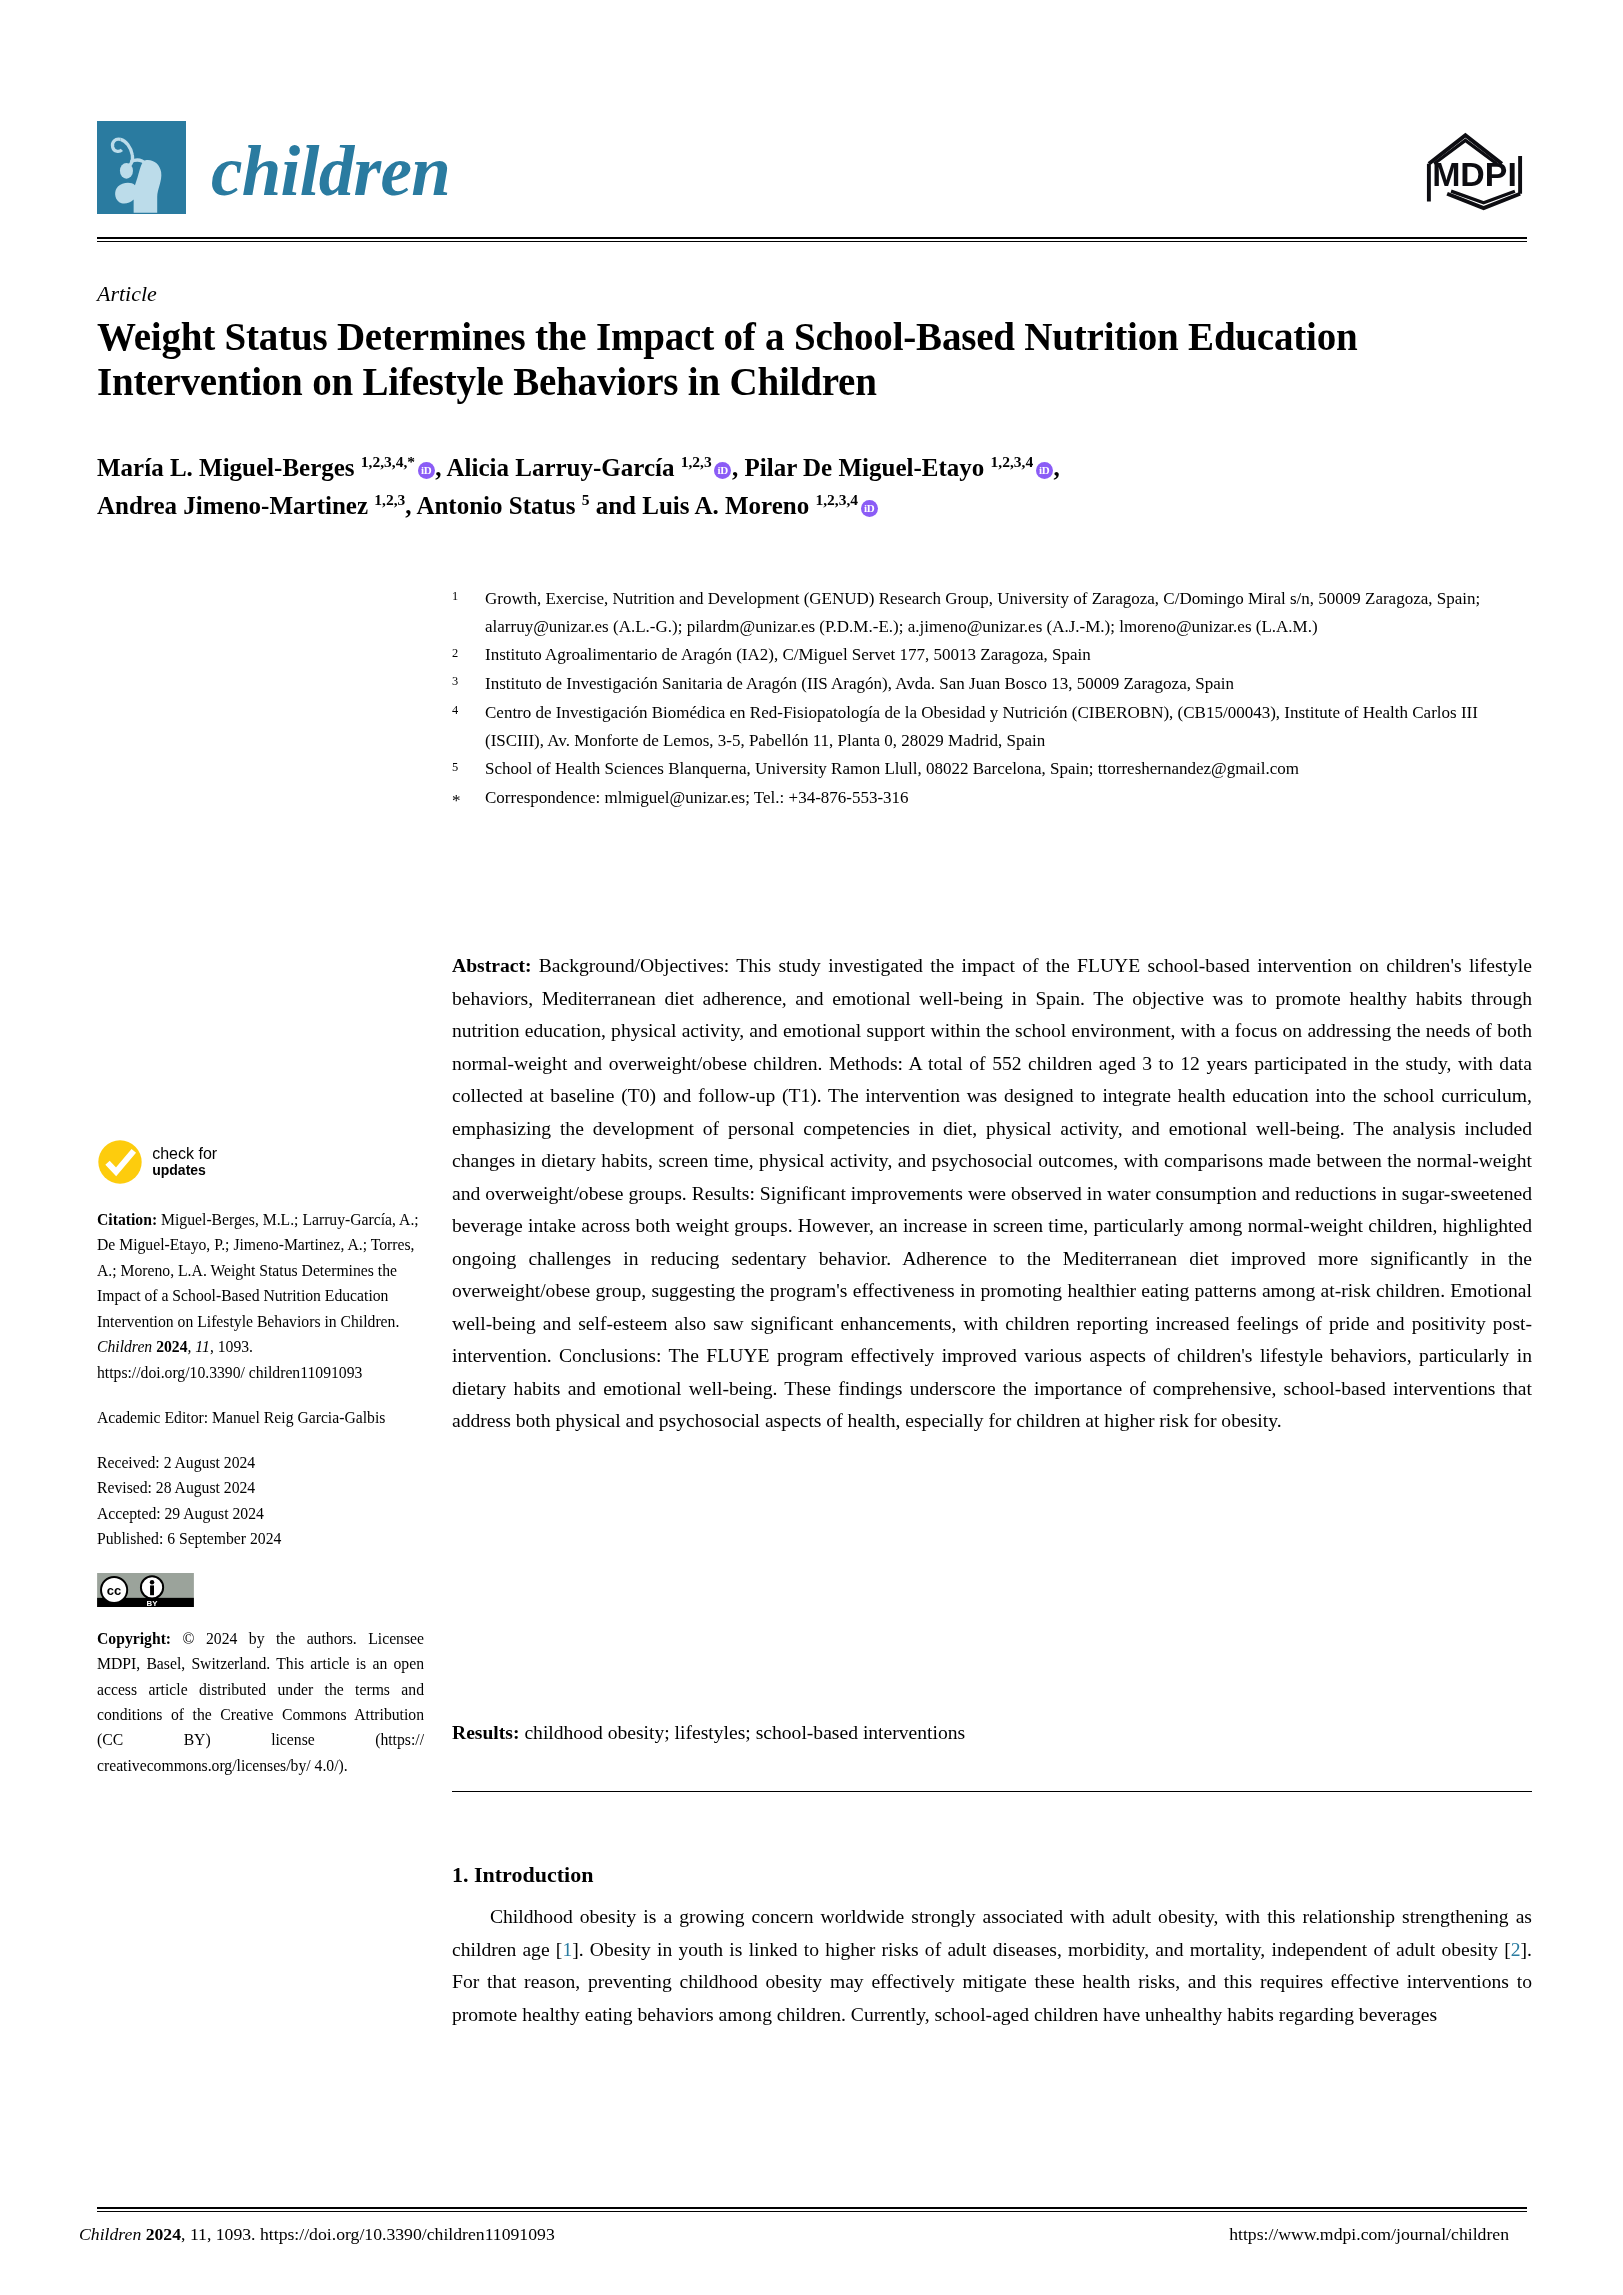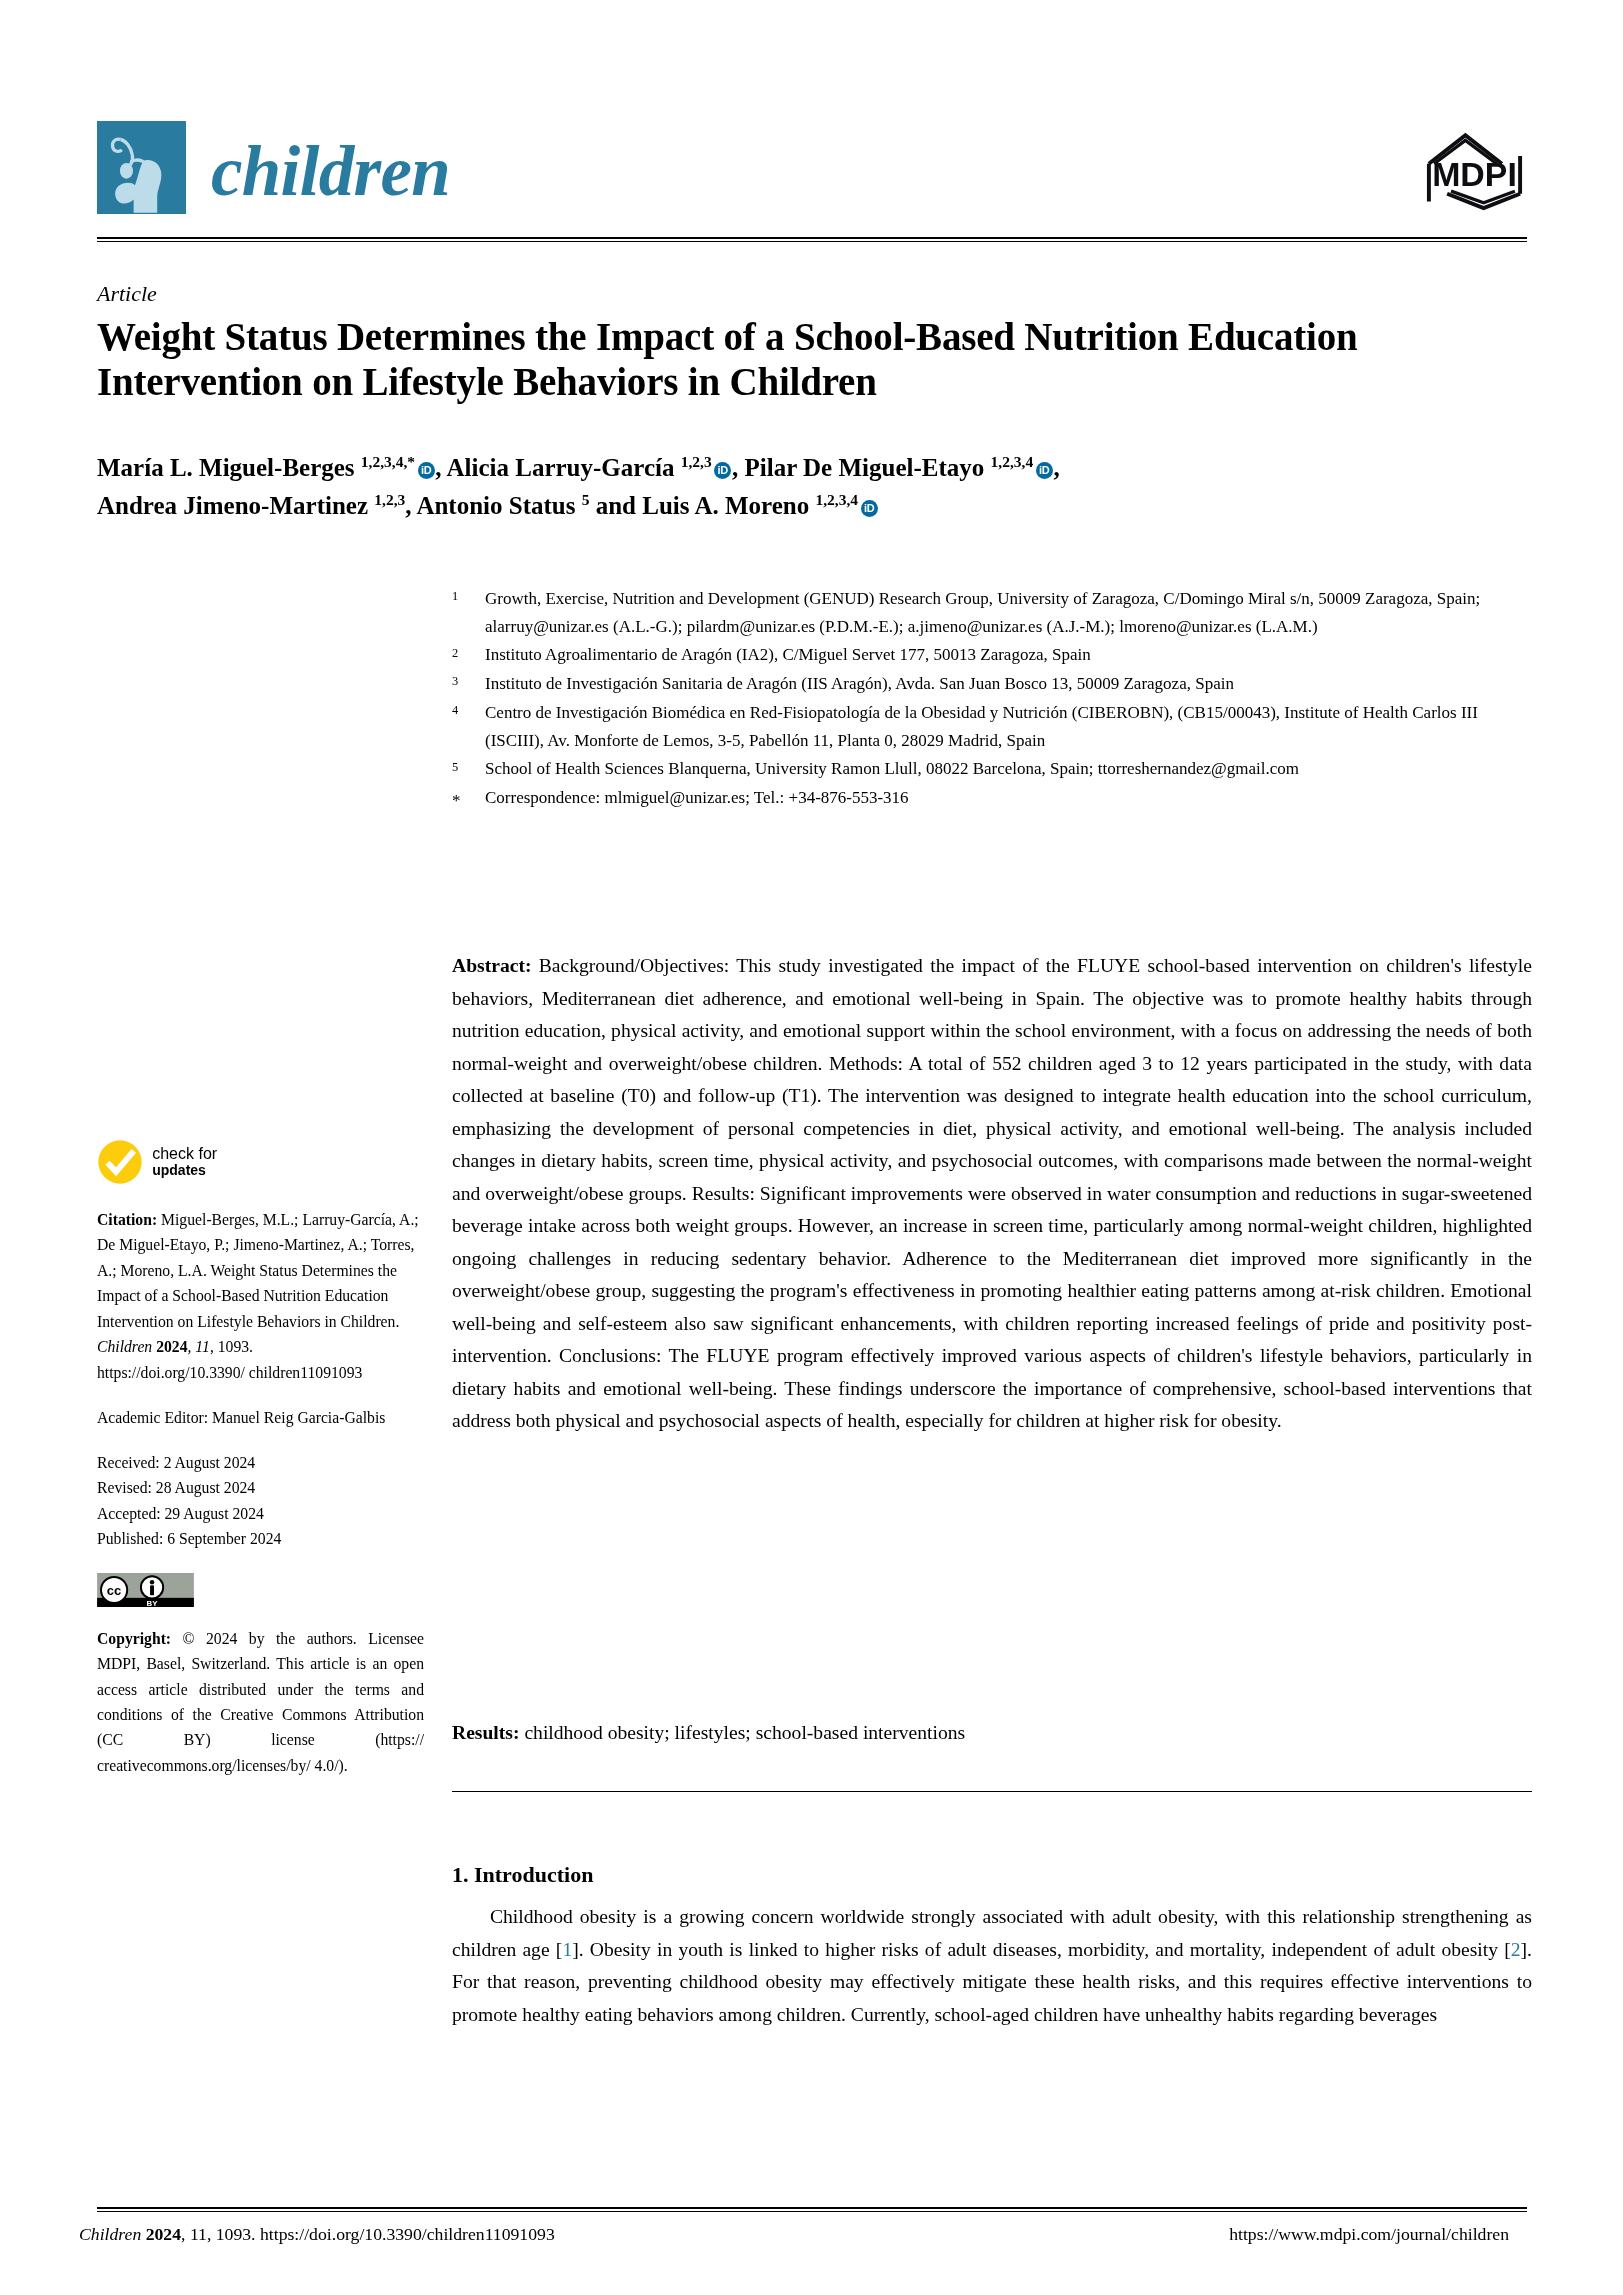--- a/index.html
+++ b/index.html
@@ -49,21 +49,21 @@
 
   
   .authors {
     position:absolute; left:97px; top:449px; width:1375px;
     font-family:"Liberation Serif", serif;
     font-weight:700; font-size:25px; line-height:1.52;
   }
   .authors sup { font-size:0.62em; font-weight:700; vertical-align:super;text-align:center; }
   .orcid {
     display:inline-block; width:17px; height:17px; border-radius:50%;
-    background:#0369a1; color:#fff; font-family:Liberation Sans, sans-serif;
+    background:#8b5cf6; color:#fff; font-family:Liberation Serif, serif;
     font-size:11px; font-weight:700; line-height:17px; text-align:center;
     vertical-align:0.22em; margin:0 0.7px 0 2.6px; letter-spacing:-0.3px;
   }
 
   
   .affils {
     position:absolute; left:452px; top:585px; width:1080px;
     font-family:"Liberation Serif", serif;
     font-size:17px; line-height:1.62;
   }

